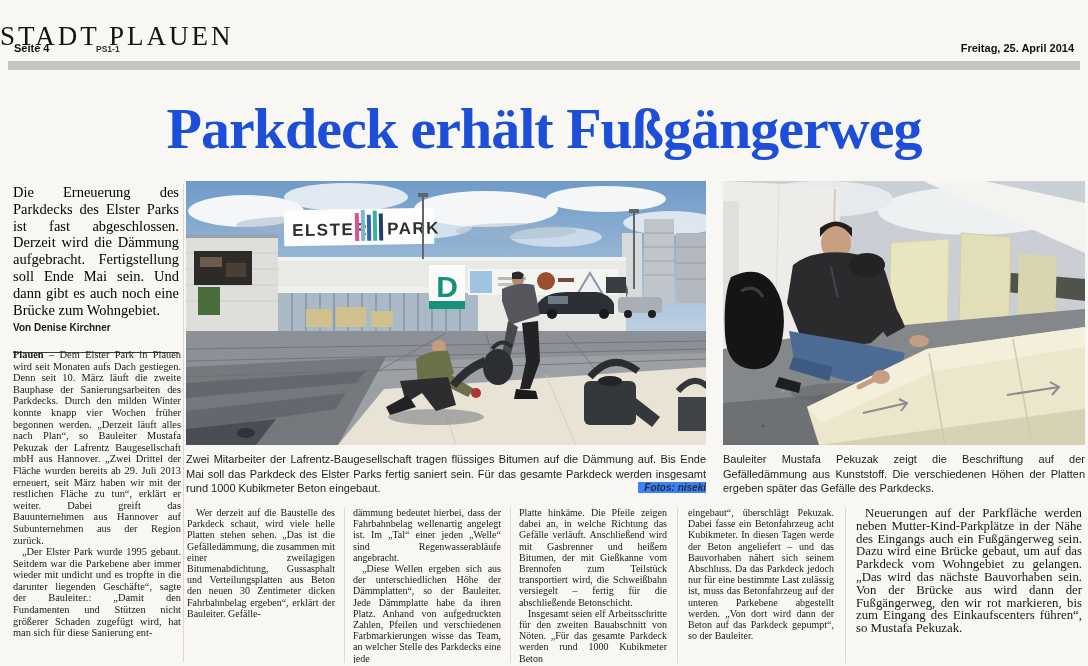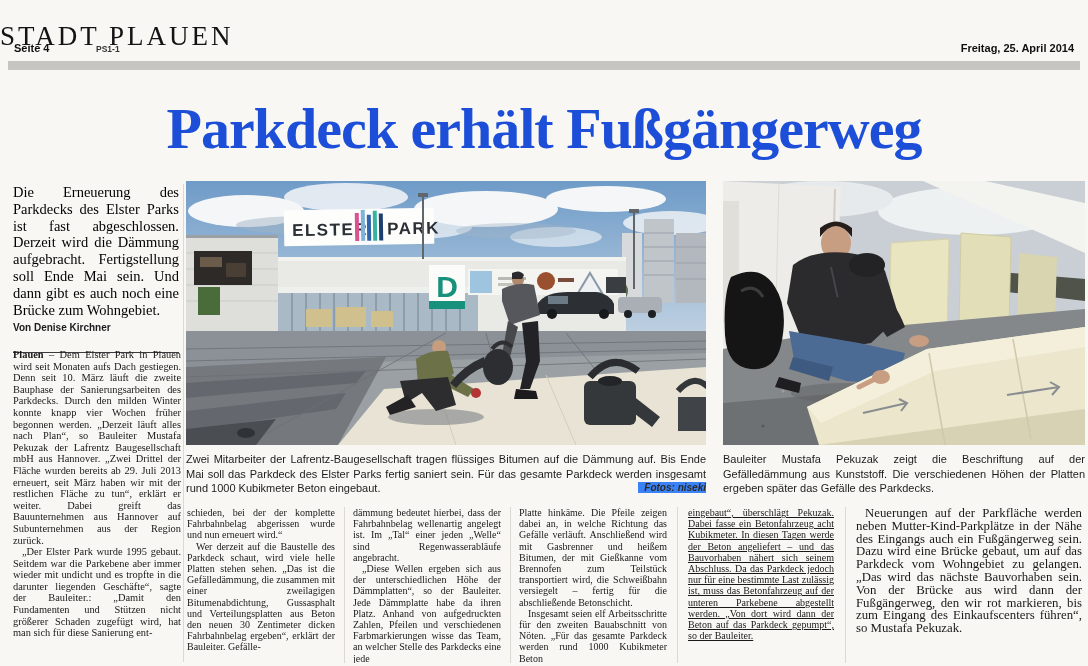--- a/index.html
+++ b/index.html
@@ -22,21 +22,21 @@
   .byline{position:absolute;left:13px;top:322px;width:166px;font:bold 10px "Liberation Sans",sans-serif;
           color:#1a1a1a;padding-bottom:19px;border-bottom:1px solid #3a3a3a;}
   
   .bodycol{position:absolute;text-align:justify;color:#191919;overflow:hidden;hyphens:auto;}
   .bodycol p{margin:0;}
   .bodycol p.ind{text-indent:9px;}
   .col1{left:13px;top:349px;width:168px;height:313px;font-size:10.4px;line-height:11.6px;}
   .col2{left:187px;top:507px;width:148px;height:156px;font-size:10px;line-height:11.2px;}
   .col3{left:353px;top:507px;width:148px;height:156px;font-size:10px;line-height:11.2px;}
   .col4{left:519px;top:507px;width:148px;height:156px;font-size:10px;line-height:11.2px;}
-  .col5{left:688px;top:507px;width:146px;height:156px;font-size:10px;line-height:11.2px;text-decoration:underline;}
+  .col5{left:688px;top:507px;width:146px;height:156px;font-size:10px;line-height:11.2px;}
   .col6{left:856px;top:507px;width:226px;height:156px;font-size:12.8px;line-height:12.8px;}
   .dateline{font-weight:bold;}
   
   .photo{position:absolute;overflow:hidden;background:#9aa0a4;}
   .photo-main{left:186px;top:181px;width:520px;height:264px;}
   .photo-right{left:723px;top:181px;width:362px;height:264px;}
   .photo svg{display:block;}
   
   .caption{position:absolute;font-family:"Liberation Sans",sans-serif;font-weight:normal;font-size:11px;
            line-height:14.5px;color:#1c1c1c;text-align:justify;}
@@ -327,21 +327,20 @@
 
   <div class="caption cap-main">Zwei Mitarbeiter der Lafrentz-Baugesellschaft tragen flüssiges Bitumen auf die Dämmung auf. Bis Ende Mai soll das Parkdeck des Elster Parks fertig saniert sein. Für das gesamte Parkdeck werden insgesamt rund 1000 Kubikmeter Beton eingebaut.</div>
   <div class="credit">Fotos: niseki</div>
   <div class="caption cap-right">Bauleiter Mustafa Pekuzak zeigt die Beschriftung auf der Gefälledämmung aus Kunststoff. Die verschiedenen Höhen der Platten ergeben später das Gefälle des Parkdecks.</div>
 
   <div class="bodycol col1">
     <p><span class="dateline">Plauen</span><span> – Dem Elster Park in Plauen wird seit Monaten aufs Dach gestiegen. Denn seit 10. März läuft die zweite Bauphase der Sanierungsarbeiten des Parkdecks. Durch den milden Winter konnte knapp vier Wochen früher begonnen werden. „Derzeit läuft alles nach Plan“, so Bauleiter Mustafa Pekuzak der Lafrentz Baugesellschaft mbH aus Hannover. „Zwei Drittel der Fläche wurden bereits ab 29. Juli 2013 erneuert, seit März haben wir mit der restlichen Fläche zu tun“, erklärt er weiter. Dabei greift das Bauunternehmen aus Hannover auf Subunternehmen aus der Region zurück.</span></p>
     <p class="ind">„Der Elster Park wurde 1995 gebaut. Seitdem war die Parkebene aber immer wieder mit undicht und es tropfte in die darunter liegenden Geschäfte“, sagte der Bauleiter.: „Damit den Fundamenten und Stützen nicht größerer Schaden zugefügt wird, hat man sich für diese Sanierung ent-</p>
   </div>
   <div class="bodycol col2">
-    <p>schieden, bei der der komplette Fahrbahnbelag abgerissen wurde und nun erneuert wird.“</p>
     <p class="ind">Wer derzeit auf die Baustelle des Parkdeck schaut, wird viele helle Platten stehen sehen. „Das ist die Gefälledämmung, die zusammen mit einer zweilagigen Bitumenabdichtung, Gussasphalt und Verteilungsplatten aus Beton den neuen 30 Zentimeter dicken Fahrbahnbelag ergeben“, erklärt der Bauleiter. Gefälle-</p>
   </div>
   <div class="bodycol col3">
     <p>dämmung bedeutet hierbei, dass der Fahrbahnbelag wellenartig angelegt ist. Im „Tal“ einer jeden „Welle“ sind Regenwasserabläufe angebracht.</p>
     <p class="ind">„Diese Wellen ergeben sich aus der unterschiedlichen Höhe der Dämmplatten“, so der Bauleiter. Jede Dämmplatte habe da ihren Platz. Anhand von aufgedruckten Zahlen, Pfeilen und verschiedenen Farbmarkierungen wisse das Team, an welcher Stelle des Parkdecks eine jede</p>
   </div>
   <div class="bodycol col4">
     <p>Platte hinkäme. Die Pfeile zeigen dabei an, in welche Richtung das Gefälle verläuft. Anschließend wird mit Gasbrenner und heißem Bitumen, der mit Gießkanne vom Brennofen zum Teilstück transportiert wird, die Schweißbahn versiegelt – fertig für die abschließende Betonschicht.</p>
     <p class="ind">Insgesamt seien elf Arbeitsschritte für den zweiten Bauabschnitt von Nöten. „Für das gesamte Parkdeck werden rund 1000 Kubikmeter Beton</p>
   </div>

